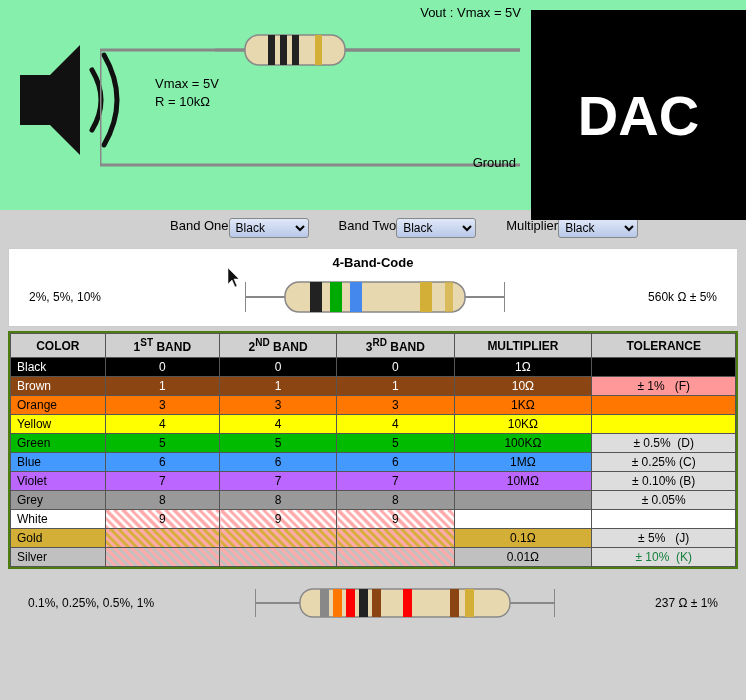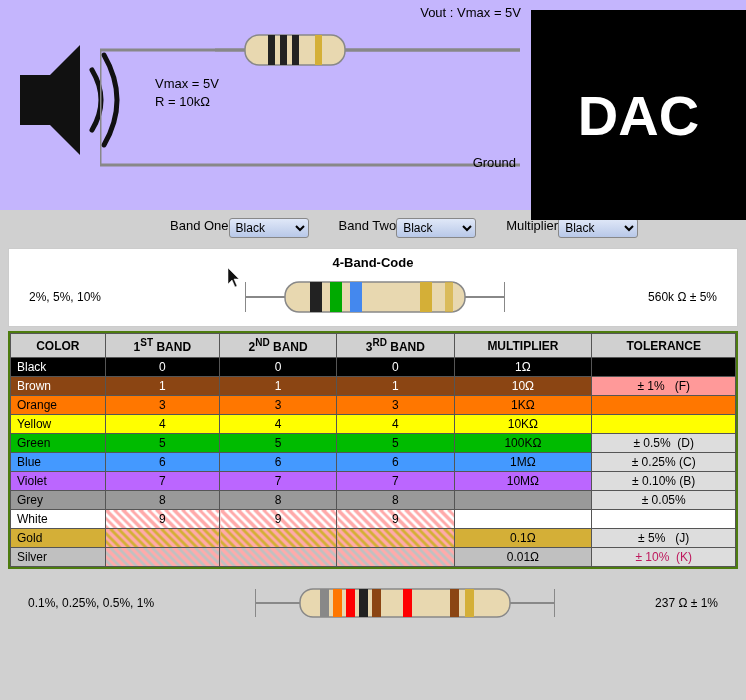--- a/index.html
+++ b/index.html
@@ -8,21 +8,21 @@
       height: 700px;
       background: #d0d0d0;
       font-family: Arial, sans-serif;
       font-size: 13px;
       overflow: hidden;
       position: relative;
     }
 
     
     .top-section {
-      background: #c4b5fd;
+      background: #86efac;
       position: relative;
       height: 210px;
       display: flex;
       align-items: center;
     }
 
     
     .speaker-area {
       position: absolute;
       left: 10px;
@@ -411,21 +411,21 @@
         <td class="band3-cell"></td>
         <td>0.1Ω</td>
         <td class="tolerance-cell" style="background:#ddd;color:#000;">± 5%&nbsp;&nbsp;&nbsp;(J)</td>
       </tr>
       <tr class="row-silver">
         <td class="color-name-cell">Silver</td>
         <td class="band1-cell"></td>
         <td class="band2-cell"></td>
         <td class="band3-cell"></td>
         <td>0.01Ω</td>
-        <td class="tolerance-cell" style="background:#ddd;color:#be185d;">± 10%&nbsp;&nbsp;(K)</td>
+        <td class="tolerance-cell" style="background:#ddd;color:#15803d;">± 10%&nbsp;&nbsp;(K)</td>
       </tr>
     </tbody>
   </table>
 </div>
 
 <div class="bottom-section">
   <div style="display:flex;justify-content:space-between;align-items:center;padding:4px 10px;">
     <span style="font-size:12px;">0.1%, 0.25%, 0.5%, 1%</span>
     <svg width="300" height="44" viewBox="0 0 300 44">
       <line x1="0" y1="22" x2="45" y2="22" stroke="#888" stroke-width="2"></line>

